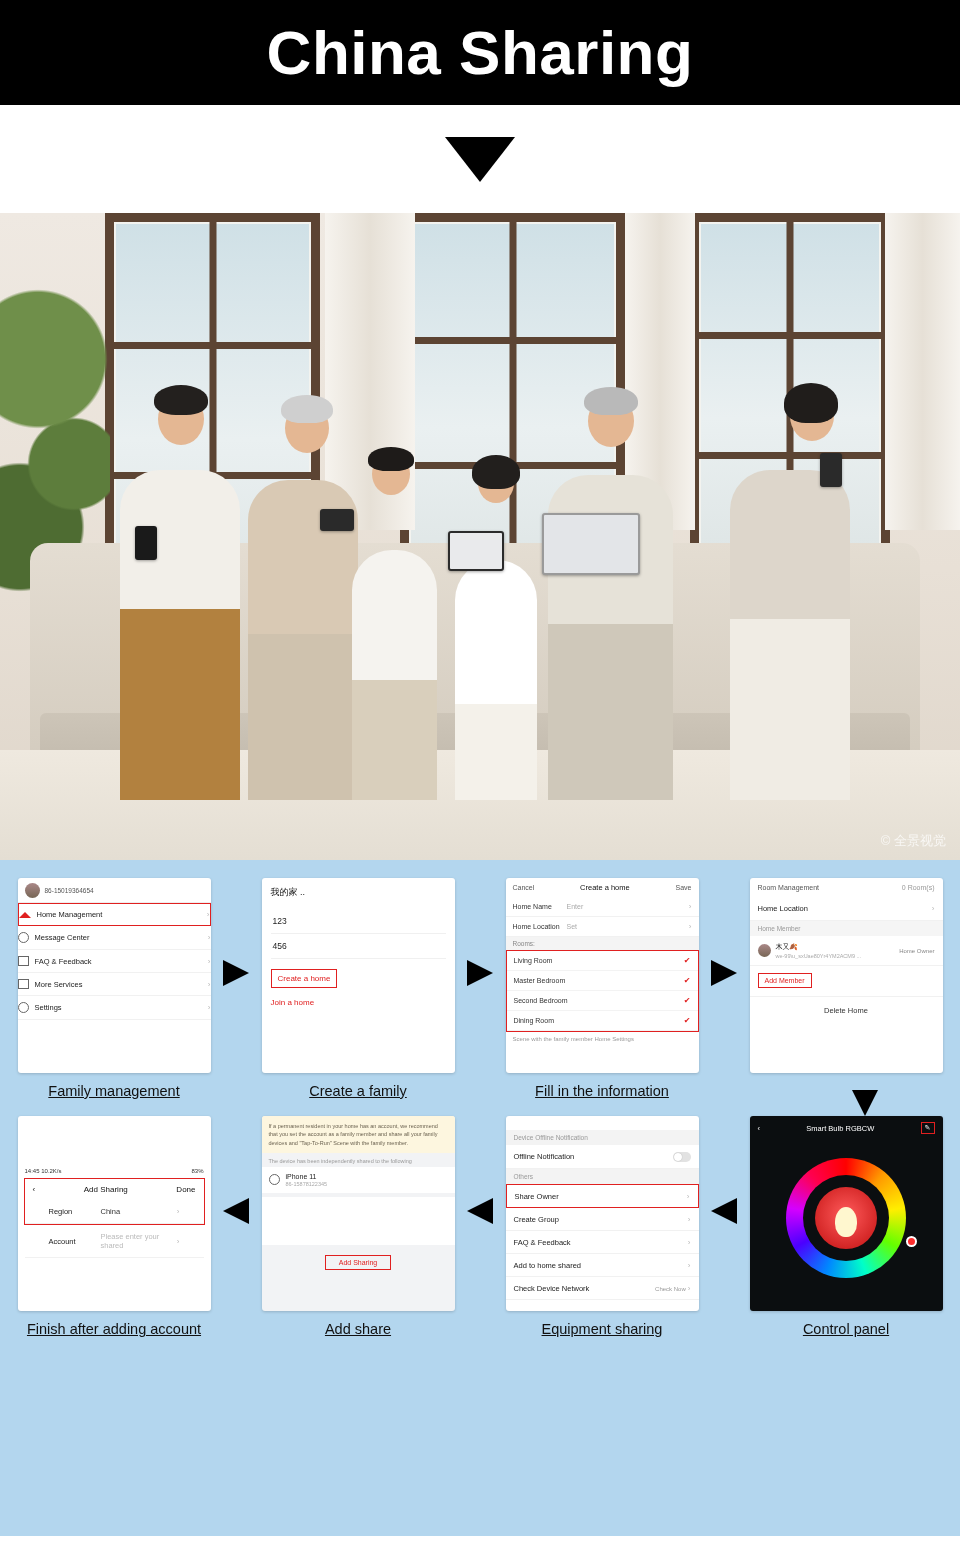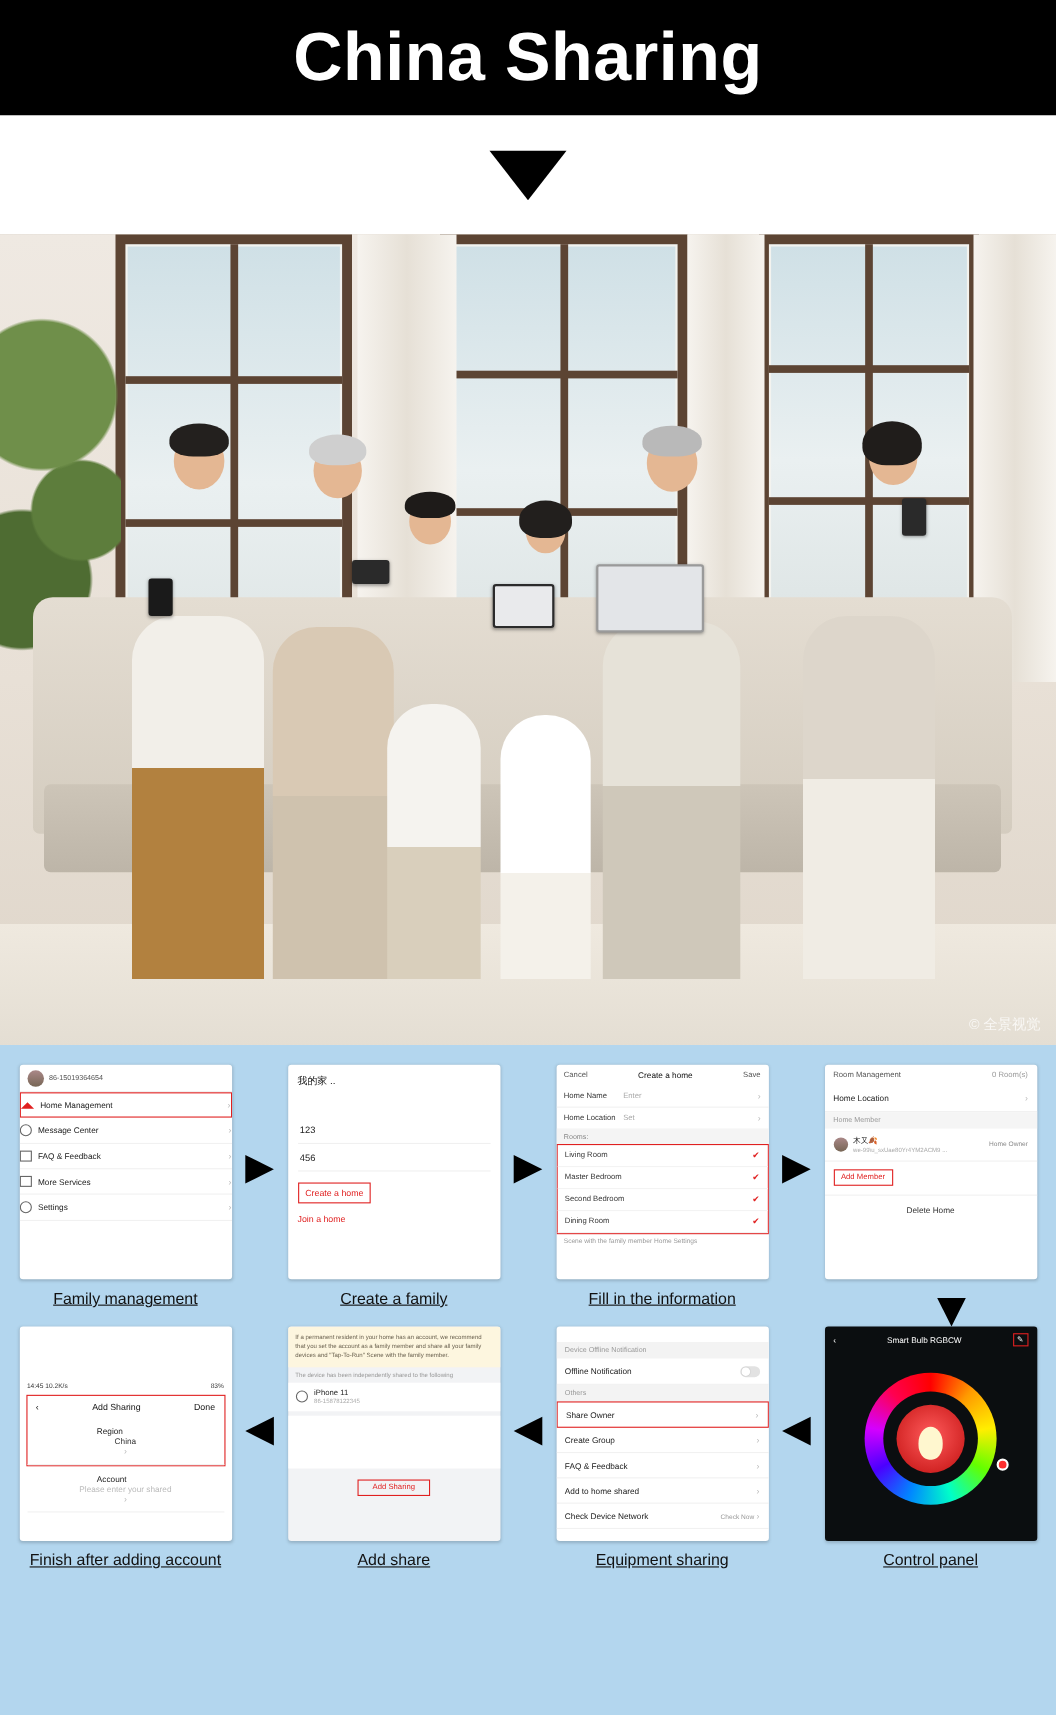--- a/index.html
+++ b/index.html
@@ -37,21 +37,21 @@
   .big-arrow {
     width: 0; height: 0;
     border-left: 35px solid transparent;
     border-right: 35px solid transparent;
     border-top: 45px solid #000;
   }
 
   
   .hero {
     position: relative;
-    height: 737px;
+    height: 647px;
     overflow: hidden;
     background: #d8cfc4;
   }
   .hero .room-wall {
     position: absolute; inset: 0;
     background: linear-gradient(#efe9e2 0%, #e8e0d6 55%, #ded5c9 100%);
   }
   .hero .window {
     position: absolute;
     top: 0;
@@ -211,21 +211,21 @@
     width: 11px; height: 10px; border: 1px solid #666; flex: 0 0 auto;
   }
   .ico-home {
     width: 0; height: 0; border-left: 6px solid transparent;
     border-right: 6px solid transparent; border-bottom: 6px solid #e02020;
     flex: 0 0 auto;
   }
 
   
   .p2 { padding: 8px 9px; }
-  .p2 .title { font-size: 9px; color: #111; margin-bottom: 26px; }
+  .p2 .title { font-size: 9px; color: #111; margin-bottom: 10px; }
   .p2 .line { font-size: 8.5px; color: #222; padding: 7px 2px; border-bottom: 1px solid #f0f0f0; }
   .p2 .btn-create {
     margin-top: 10px; border: 1px solid #e02020; color: #e02020;
     font-size: 8px; padding: 4px 6px; display: inline-block;
   }
   .p2 .join { margin-top: 10px; color: #e02020; font-size: 8px; }
 
   
   .p3 .topbar {
     display: flex; justify-content: space-between; align-items: center;
@@ -351,22 +351,22 @@
     display: flex; justify-content: space-between; align-items: center;
     padding: 4px 7px; font-size: 6px; color: #333;
   }
   .p8 .navbar {
     display: flex; align-items: center; justify-content: space-between;
     padding: 6px 8px; font-size: 8px; color: #111;
   }
   .p8 .navbar .done { color: #111; }
   .p8 .frame { border: 1px solid #e02020; margin: 0 6px; }
   .p8 .field {
-    display: flex; align-items: center; padding: 7px 12px;
-    border-bottom: 1px solid #f1f1f1; font-size: 7.5px; flex-direction: column;
+    display: flex; align-items: center; padding: 7px 24px;
+    border-bottom: 1px solid #f1f1f1; font-size: 7.5px;
   }
   .p8 .field .k { width: 52px; color: #222; }
   .p8 .field .v { flex: 1; color: #333; }
   .p8 .field .v.ph { color: #bbb; }
 </style>
 </head>
 <body>
 
 <div class="banner">
   <div class="banner-title">China Sharing</div>

